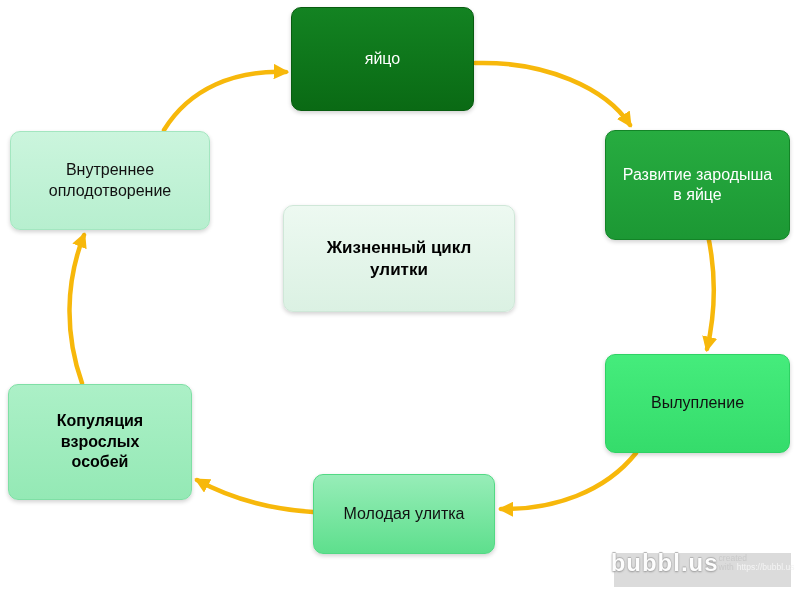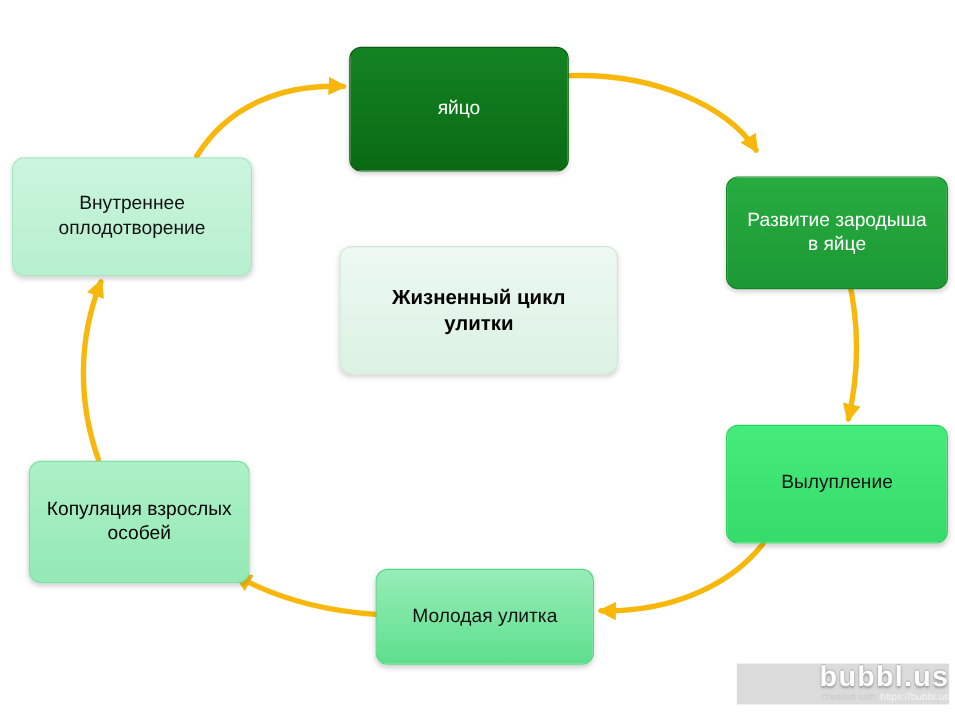--- a/index.html
+++ b/index.html
@@ -31,66 +31,63 @@
     box-shadow: 0 2px 4px rgba(0,0,0,0.18);
     box-sizing: border-box;
     padding: 4px 8px;
     cursor: default;
   }
   .node-egg {
     left: 291px; top: 7px; width: 183px; height: 104px;
     color: #ffffff;
     background: linear-gradient(var(--color-egg-top), var(--color-egg-bottom));
     border: 1px solid #085c10;
-    margin-top: 32px;
   }
   .node-development {
-    left: 605px; top: 130px; width: 185px; height: 94px;
+    left: 605px; top: 130px; width: 185px; height: 110px;
     color: #ffffff;
     background: linear-gradient(var(--color-development-top), var(--color-development-bottom));
     border: 1px solid #138427;
-    margin-top: 17px;
   }
   .node-hatching {
     left: 605px; top: 354px; width: 185px; height: 99px;
     color: #111111;
     background: linear-gradient(var(--color-hatching-top), var(--color-hatching-bottom));
     border: 1px solid #2ed264;
   }
   .node-young-snail {
     left: 313px; top: 474px; width: 182px; height: 80px;
     color: #111111;
     background: linear-gradient(var(--color-young-snail-top), var(--color-young-snail-bottom));
     border: 1px solid #52d984;
   }
   .node-copulation {
-    left: 8px; top: 384px; width: 184px; height: 102px;
-    color: #000000; font-weight: normal;
+    left: 8px; top: 384px; width: 184px; height: 116px;
+    color: #000000; font-weight: bold;
     background: linear-gradient(var(--color-copulation-top), var(--color-copulation-bottom));
     border: 1px solid #7fdfa5;
-    margin-left: 16px;
   }
   .node-fertilization {
     left: 10px; top: 131px; width: 200px; height: 99px;
     color: #111111;
     background: linear-gradient(var(--color-fertilization-top), var(--color-fertilization-bottom));
     border: 1px solid #a3e6c0;
   }
   .node-center {
     left: 283px; top: 205px; width: 232px; height: 107px;
     color: #000000; font-weight: bold; font-size: 17px;
     background: linear-gradient(var(--color-center-top), var(--color-center-bottom));
     border: 1px solid #cfe7d8;
   }
 
   .watermark {
     position: absolute; z-index: 3;
     left: 614px; top: 553px; width: 177px; height: 34px;
     background: var(--color-watermark-bg, #DBDBDB);
-    display: flex; flex-direction: column; align-items: flex-end; justify-content: center;
+    display: flex; align-items: flex-start; justify-content: center;
   }
   .watermark-logo {
     font-weight: bold; font-size: 24px; line-height: 0.85;
     letter-spacing: 1px;
     color: #fdfdfd;
     text-shadow: 0 0 1px #9a9a9a, 0 1px 2px #9a9a9a, 0 -1px 1px #b5b5b5;
   }
   .watermark-caption {
     font-size: 8.5px; line-height: 1.1; margin-top: 1px;
     color: #c9c9c9;

